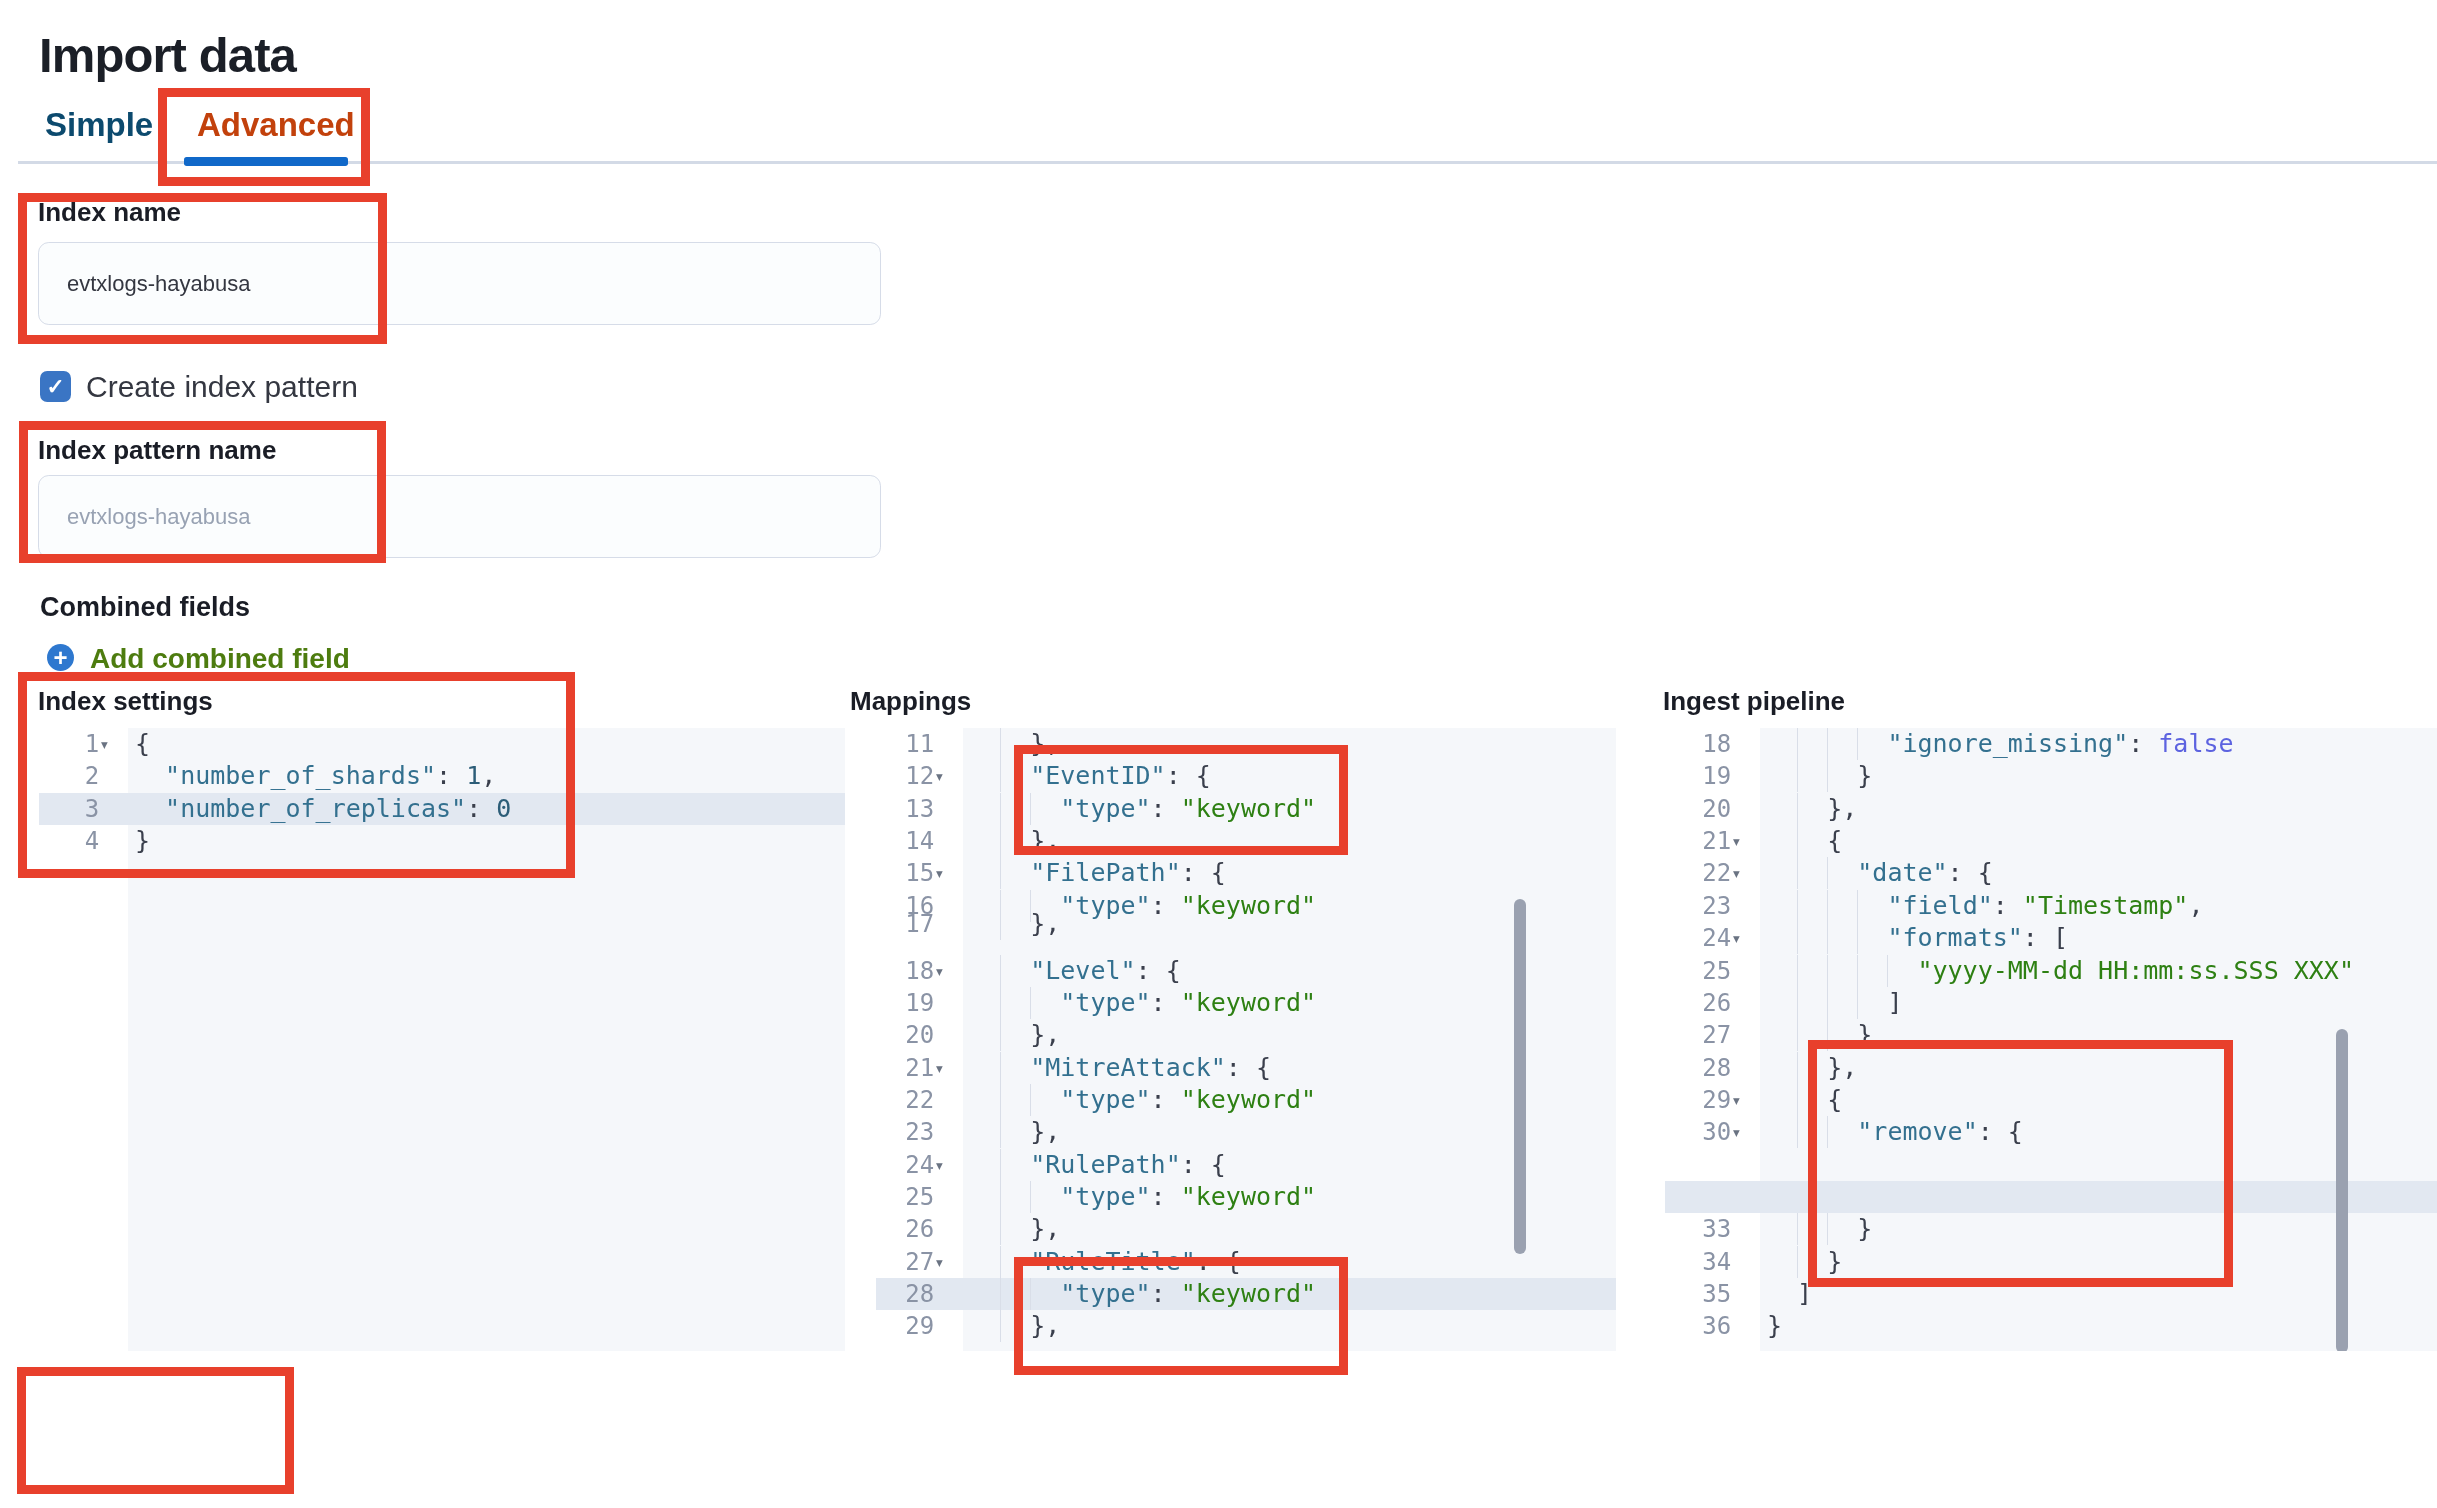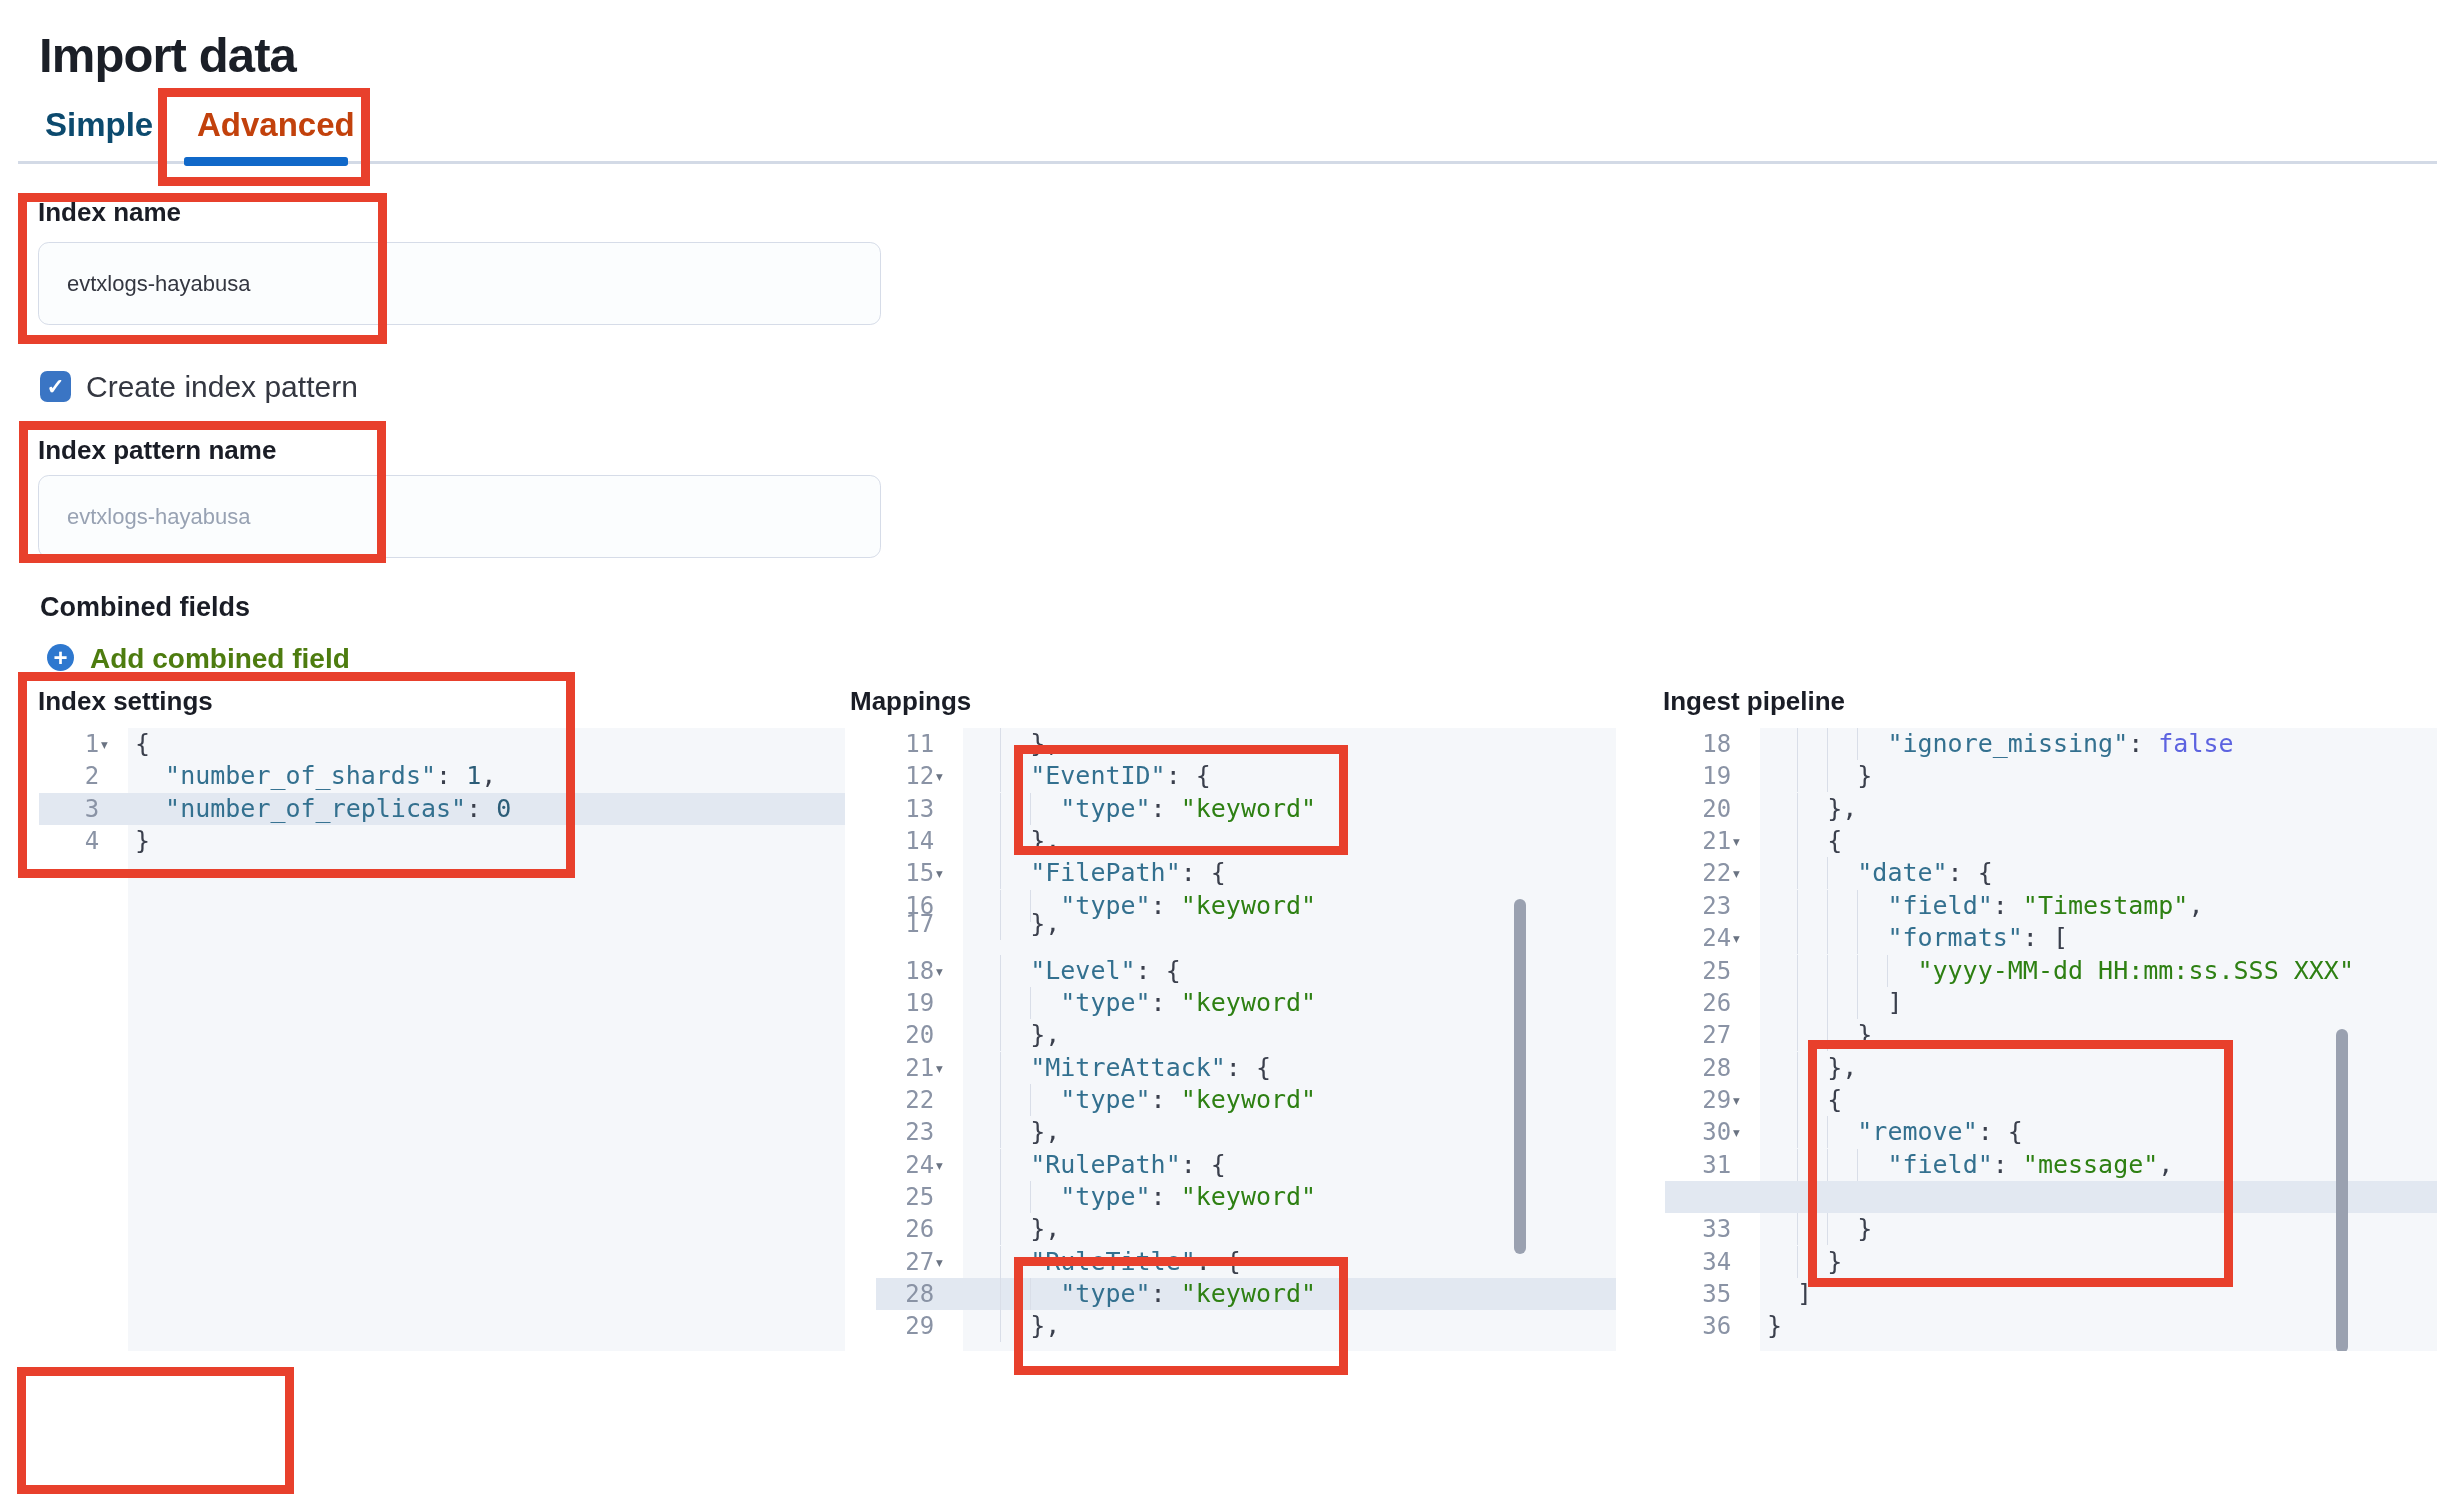--- a/index.html
+++ b/index.html
@@ -355,27 +355,20 @@
           </div>
           <div class="code-line" style="left: 102px;"><span class="ind"></span><span class="guide"></span><span class="t-p">{</span></div>
         </div>
         <div class="code-row" style="top: 388px; left: 0px; width: 773px;">
           <div class="gutter-cell" style="width: 95px;">
             <span>30</span>
             <span class="fold-slot">▾</span>
           </div>
           <div class="code-line" style="left: 102px;"><span class="ind"></span><span class="guide"></span><span class="guide"></span><span class="t-k">"remove"</span><span class="t-p">: {</span></div>
         </div>
-        <div class="code-row" style="top: 421px; left: 0px; width: 773px;">
-          <div class="gutter-cell" style="width: 95px;">
-            <span>31</span>
-            <span class="fold-slot"></span>
-          </div>
-          <div class="code-line" style="left: 102px;"><span class="ind"></span><span class="guide"></span><span class="guide"></span><span class="guide"></span><span class="t-k">"field"</span><span class="t-p">: </span><span class="t-s">"message"</span><span class="t-p">,</span></div>
-        </div>
         <div class="hl-row" style="top: 453px; width: 773px; height: 32px;"></div>
         <div class="code-row" style="top: 485px; left: 0px; width: 773px;">
           <div class="gutter-cell" style="width: 95px;">
             <span>33</span>
             <span class="fold-slot"></span>
           </div>
           <div class="code-line" style="left: 102px;"><span class="ind"></span><span class="guide"></span><span class="guide"></span><span class="t-p">}</span></div>
         </div>
         <div class="code-row" style="top: 518px; left: 0px; width: 773px;">
           <div class="gutter-cell" style="width: 95px;">

